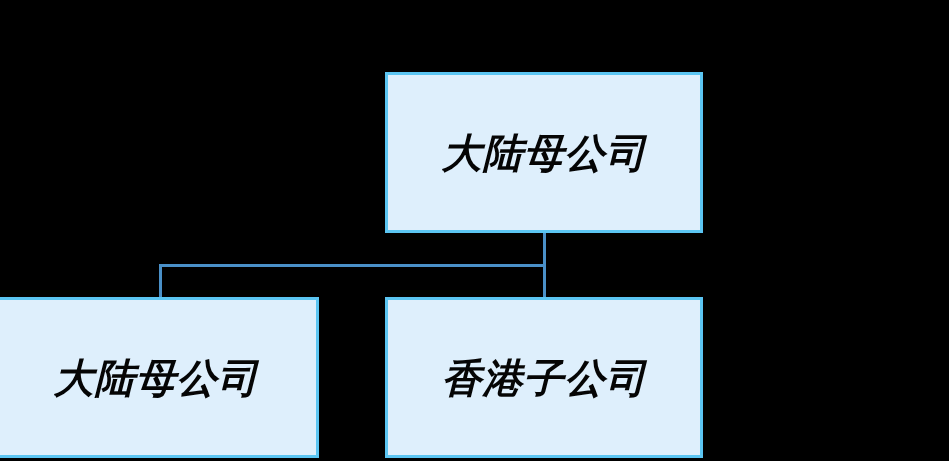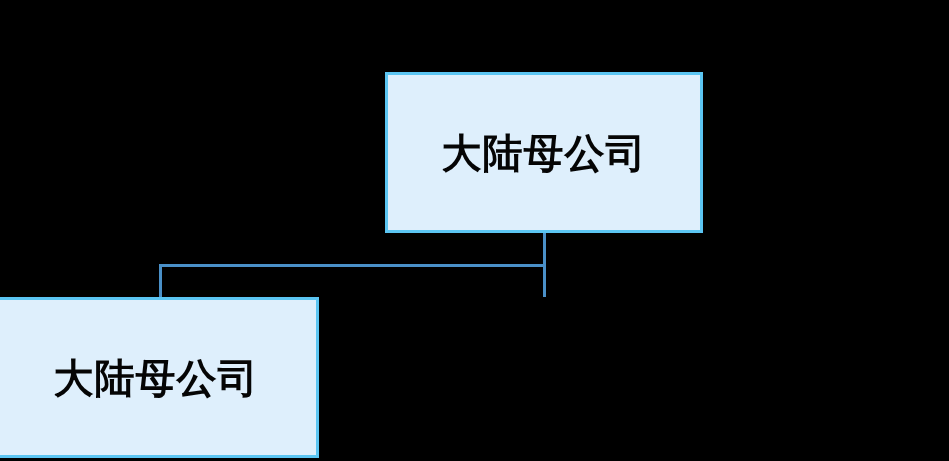--- a/index.html
+++ b/index.html
@@ -7,20 +7,21 @@
     padding: 0;
     background: #000000;
   }
   #canvas {
     position: relative;
     width: 804px;
     height: 461px;
     background: #000000;
     overflow: hidden;
     font-family: "Liberation Sans", "DejaVu Sans", sans-serif;
+    font-style: italic;
   }
   .node {
     position: absolute;
     box-sizing: border-box;
     background: #deeffc;
     border: 3px solid #5bc5f2;
     display: flex;
     align-items: center;
     justify-content: center;
   }
@@ -91,14 +92,17 @@
   <div class="connector" id="connector-drop-left"></div>
 
   <div class="node" id="node-parent">
     <span class="node-label">大陆母公司</span>
   </div>
 
   <div class="node" id="node-child-left">
     <span class="node-label">大陆母公司</span>
   </div>
 
+  <div class="node" id="node-child-right">
+    <span class="node-label">香港子公司</span>
+  </div>
 
 </div>
 
 </body></html>

